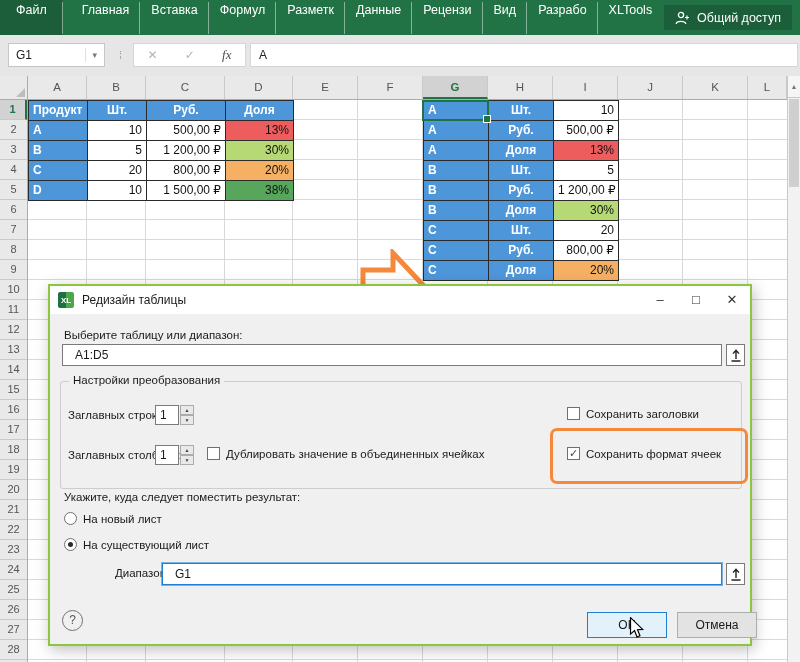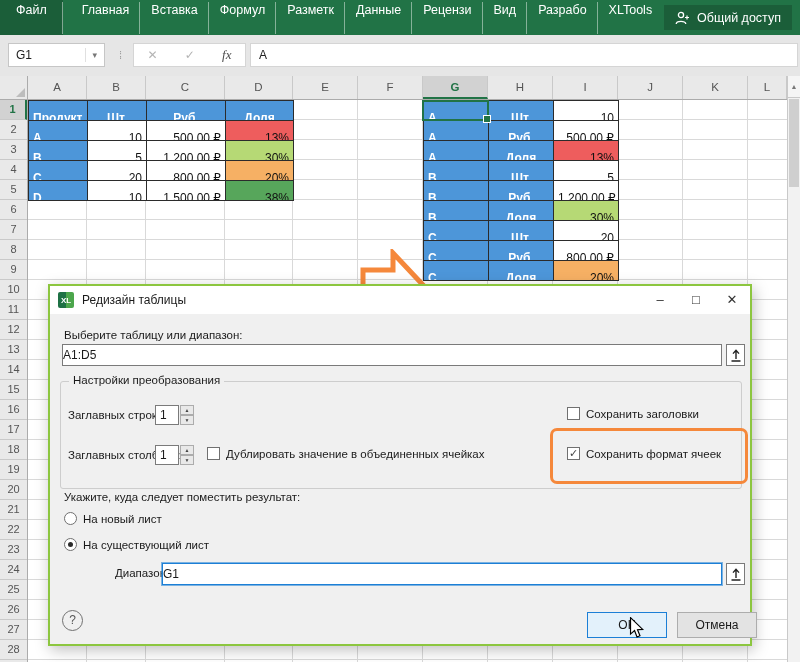--- a/index.html
+++ b/index.html
@@ -49,40 +49,40 @@
   .vscroll{position:absolute;right:0;top:0;width:13px;bottom:0;background:#F2F2F2;border-left:1px solid #C9C9C9;box-sizing:border-box;}
   .vs-btn{height:21px;border-bottom:1px solid #C9C9C9;background:#F5F5F5;color:#777;font-size:7px;
           text-align:center;line-height:21px;}
   .vs-thumb{position:absolute;left:1px;right:1px;top:23px;height:88px;background:#CFCFCF;}
   
   .xtable{position:absolute;display:grid;grid-auto-rows:20px;
           border-top:1px solid #2b2b2b;border-left:1px solid #2b2b2b;}
   #srctable{left:0;top:0;grid-template-columns:59px 59px 79px 68px;}
   #restable{left:395px;top:0;grid-template-columns:65px 65px 65px;}
   .cell{box-sizing:border-box;border-right:1px solid #2b2b2b;border-bottom:1px solid #2b2b2b;
-        background:#fff;font-size:12px;line-height:19px;padding:8px 4px;white-space:nowrap;overflow:hidden;color:#111;}
+        background:#fff;font-size:12px;line-height:19px;padding:0 4px;white-space:nowrap;overflow:hidden;color:#111;}
   .c-blue{background:var(--blue,#4D96D9);color:#fff;font-weight:bold;}
   .c-center{text-align:center;}
   .c-right{text-align:right;}
   .selbox{position:absolute;left:394px;top:0;width:67px;height:21px;box-sizing:border-box;
           border:2px solid var(--green,#217346);pointer-events:none;}
   .handle{position:absolute;right:-4px;bottom:-4px;width:6px;height:6px;background:var(--green,#217346);border:1px solid #fff;}
   .arrow-svg{position:absolute;left:332px;top:149px;}
   
   .dialog{position:absolute;left:48px;top:284px;width:704px;height:362px;background:#F0F0F0;
           border:2px solid var(--dlgborder,#8CC63F);box-sizing:border-box;box-shadow:2px 4px 14px rgba(0,0,0,.25);
           font-size:11.5px;color:#1a1a1a;}
   .dtitle{height:28px;background:#fff;display:flex;align-items:center;padding-left:8px;font-size:12px;}
   .xlicon{width:16px;height:16px;border-radius:2px;background:linear-gradient(90deg,#1E7145 50%,#4CA64C 50%);
           color:#fff;font-size:8px;font-weight:bold;display:flex;align-items:center;justify-content:center;margin-right:8px;}
   .winbtns{margin-left:auto;display:flex;}
   .winbtn{width:36px;height:28px;text-align:center;line-height:28px;font-size:13px;color:#333;}
   .dlabel{position:absolute;}
   .dinput{position:absolute;height:22px;background:#fff;border:1px solid #7A7A7A;box-sizing:border-box;
-          font-size:12px;display:flex;align-items:center;padding:0 0;}
+          font-size:12px;display:flex;align-items:center;padding:0 12px;}
   .dinput.focus{border:1px solid #1C7FD6;box-shadow:0 0 0 1px rgba(28,127,214,.55);}
   .picker{position:absolute;width:19px;height:22px;background:#fff;border:1px solid #7A7A7A;box-sizing:border-box;
           display:flex;align-items:center;justify-content:center;}
   .groupbox{position:absolute;left:10px;top:95px;width:682px;height:108px;border:1px solid #CDCDCD;border-radius:3px;box-sizing:border-box;}
   .glegend{position:absolute;top:-8px;left:8px;background:#F0F0F0;padding:0 4px;}
   .spin{position:absolute;display:flex;}
   .spin-val{width:24px;height:20px;background:#fff;border:1px solid #7A7A7A;box-sizing:border-box;
             font-size:12px;line-height:18px;padding-left:4px;}
   .spin-btns{width:14px;height:20px;display:flex;flex-direction:column;margin-left:1px;}
   .spin-btn{flex:1;background:#E9E9E9;border:1px solid #ACACAC;box-sizing:border-box;font-size:5px;color:#444;

